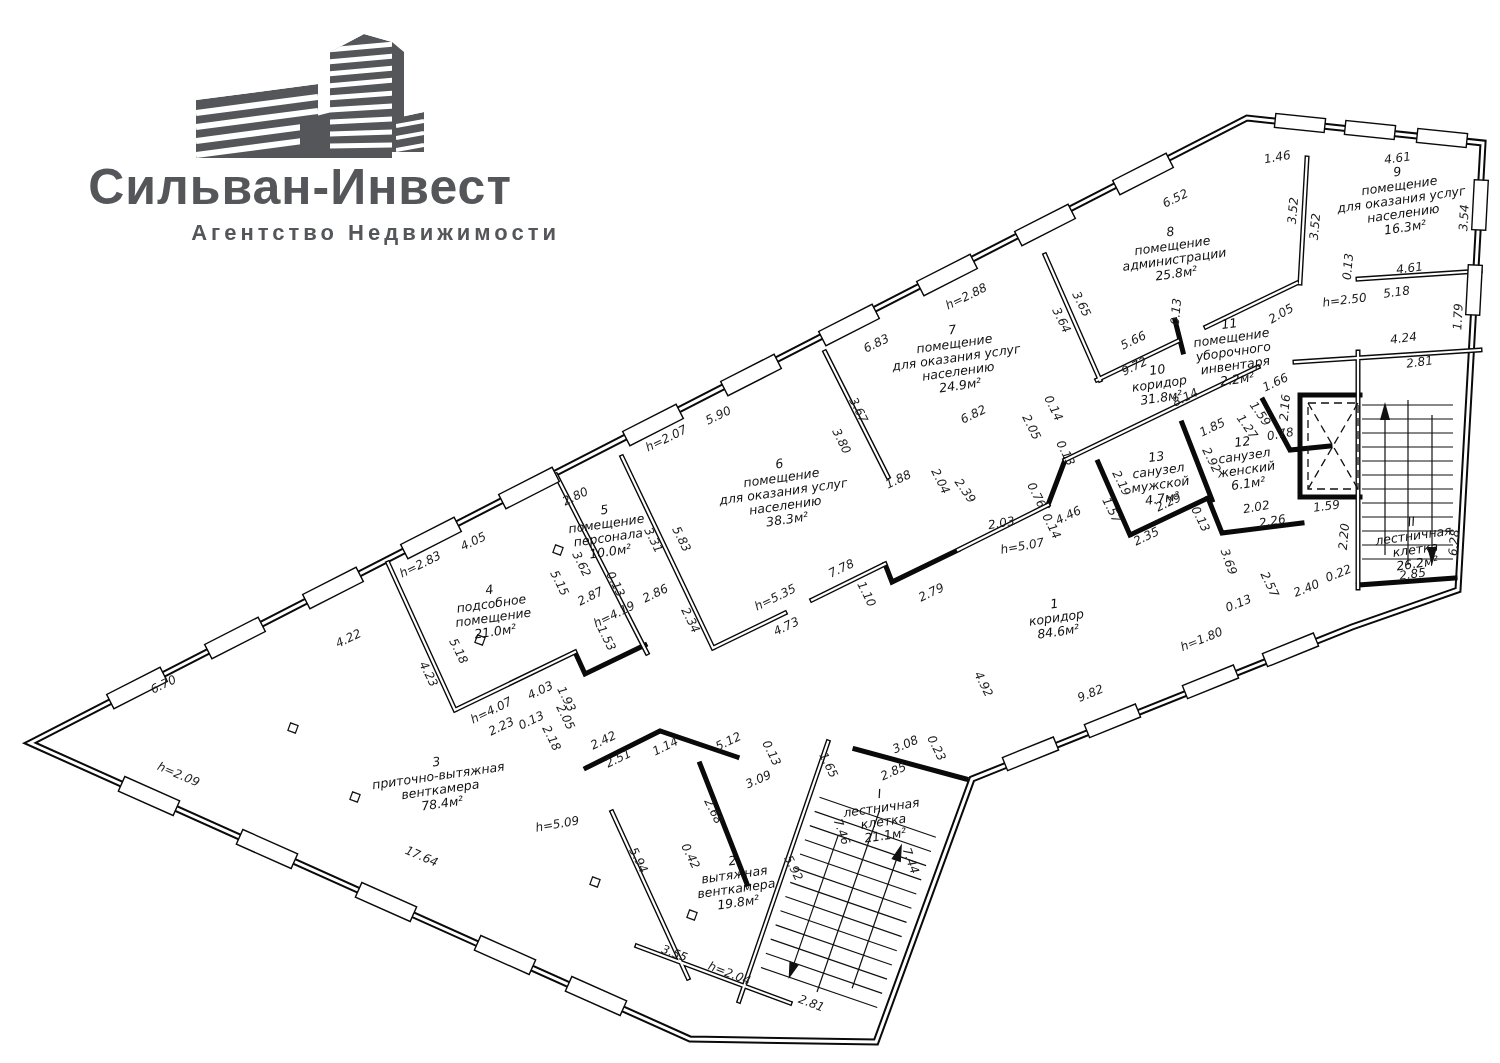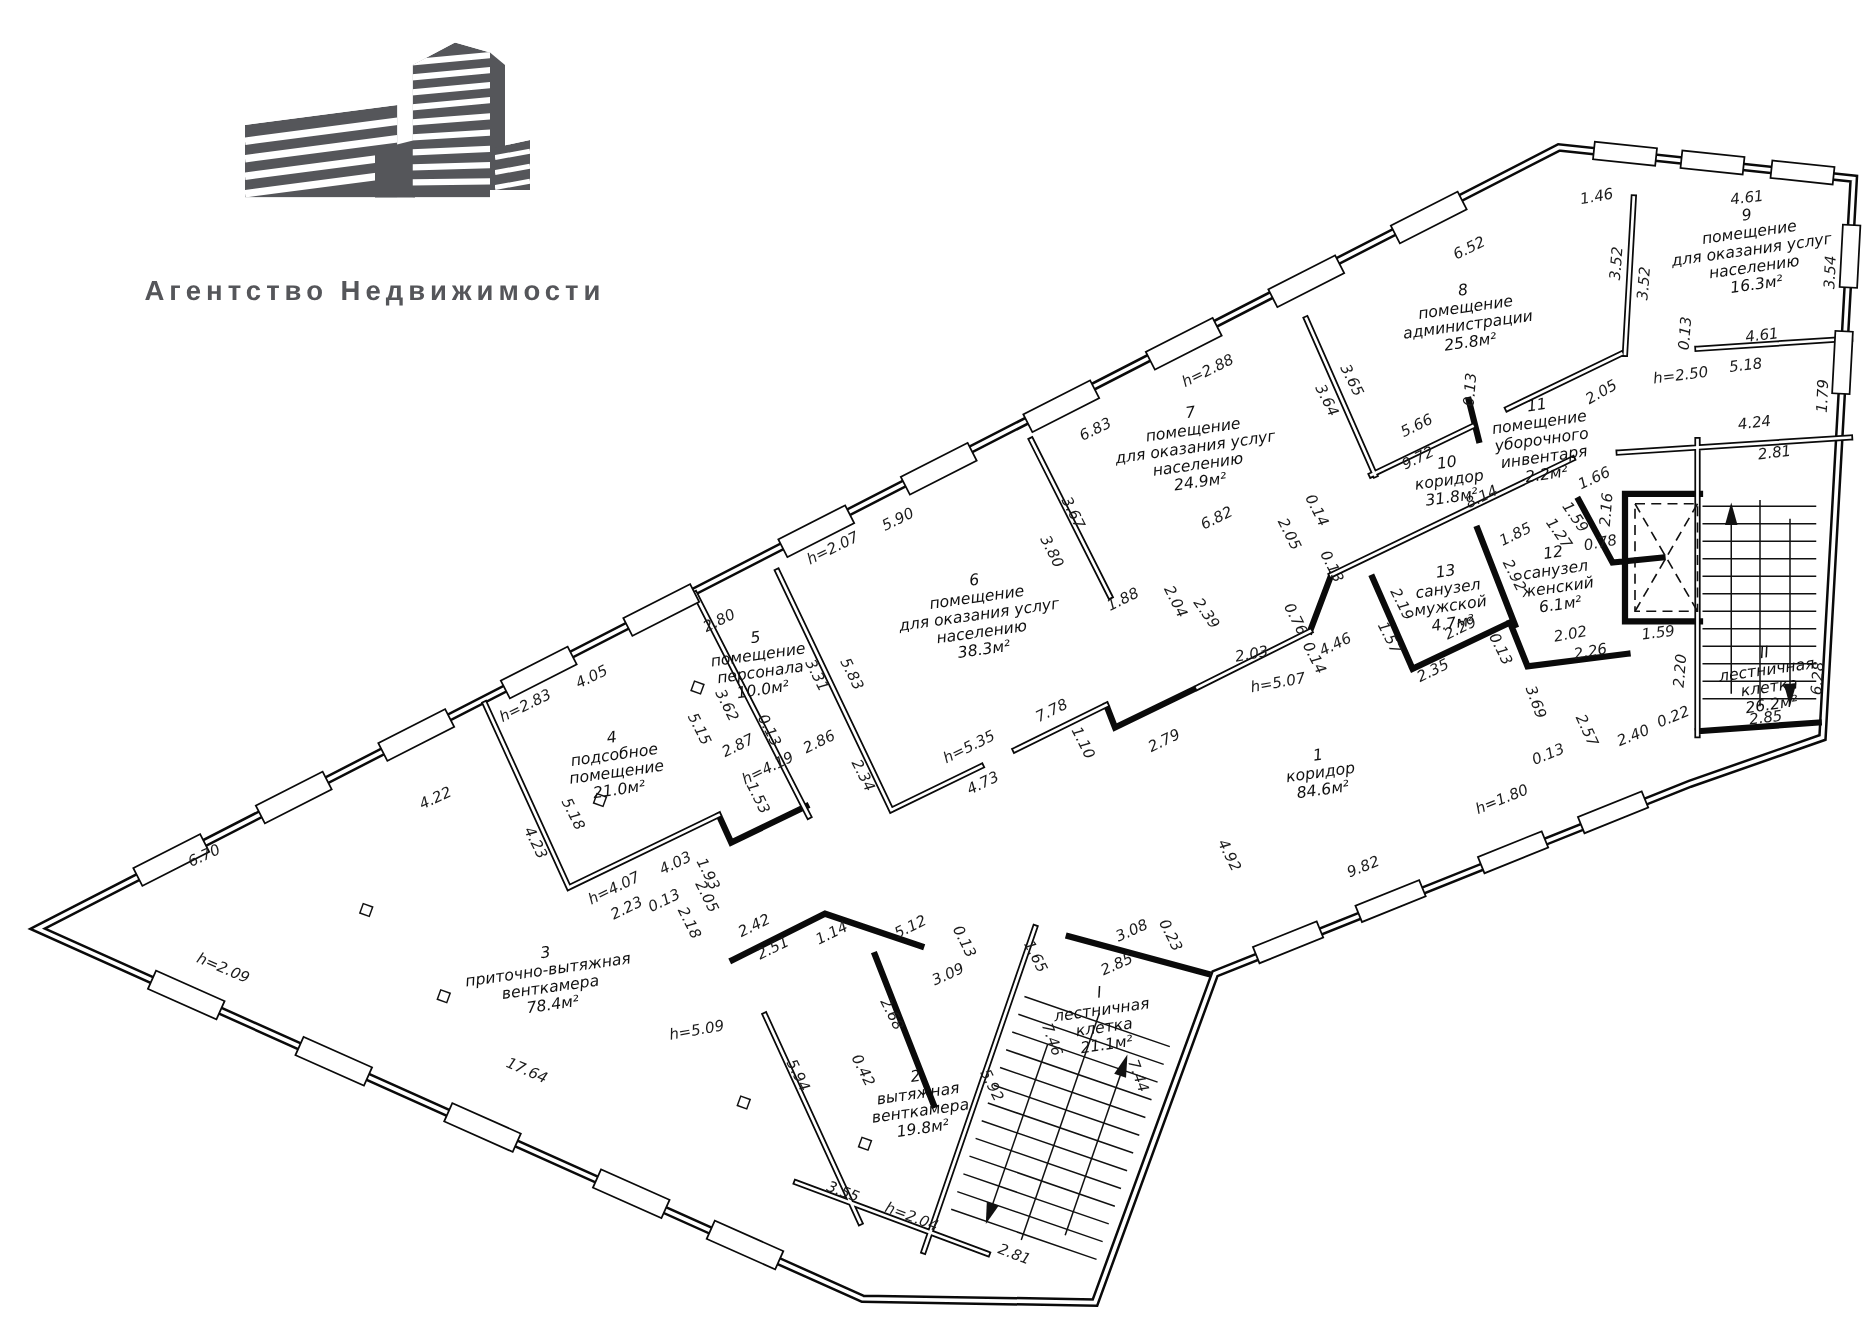--- a/index.html
+++ b/index.html
@@ -2,21 +2,21 @@
 <html><head>
 <meta charset="utf-8">
 <style>
   html,body{margin:0;padding:0;background:#ffffff;}
   body{width:1500px;height:1063px;position:relative;overflow:hidden;
        font-family:"Liberation Sans",sans-serif;}
   #stage{position:absolute;left:0;top:0;width:1500px;height:1063px;}
   svg{position:absolute;left:0;top:0;}
   .logo-title{position:absolute;left:40px;top:158px;width:520px;text-align:center;
       font-size:50px;font-weight:bold;color:#55565a;letter-spacing:1px;}
-  .logo-subtitle{position:absolute;left:40px;top:220px;width:520px;text-align:center;
+  .logo-subtitle{position:absolute;left:40px;top:220px;width:520px;text-align:right;
       font-size:22px;font-weight:bold;color:#55565a;letter-spacing:4px;}
   .dim{font:italic 12px "DejaVu Sans",sans-serif;fill:#1b1b1b;text-anchor:middle;}
   .room{font:italic 12.5px "DejaVu Sans",sans-serif;fill:#101010;text-anchor:middle;}
   .wall-out{fill:none;stroke:#0a0a0a;stroke-width:7;stroke-linejoin:miter;}
   .wall-out-in{fill:none;stroke:#ffffff;stroke-width:3;stroke-linejoin:miter;}
   .wall-in{fill:none;stroke:#0a0a0a;stroke-width:5;stroke-linecap:square;}
   .wall-in-in{fill:none;stroke:#ffffff;stroke-width:2.2;stroke-linecap:square;}
   .thin{fill:none;stroke:#111;stroke-width:1.2;}
   .win{fill:#ffffff;stroke:#0a0a0a;stroke-width:1.4;}
   .dash{fill:none;stroke:#111;stroke-width:1.3;stroke-dasharray:8 5;}
@@ -317,14 +317,15 @@
         <text class="room" transform="translate(1398 176) rotate(-8)"><tspan x="0" dy="0">9</tspan><tspan x="0" dy="14">помещение</tspan><tspan x="0" dy="14">для оказания услуг</tspan><tspan x="0" dy="14">населению</tspan><tspan x="0" dy="14">16.3м²</tspan></text>
         <text class="room" transform="translate(1158 374) rotate(-8)"><tspan x="0" dy="0">10</tspan><tspan x="0" dy="14">коридор</tspan><tspan x="0" dy="14">31.8м²</tspan></text>
         <text class="room" transform="translate(1230 328) rotate(-8)"><tspan x="0" dy="0">11</tspan><tspan x="0" dy="14">помещение</tspan><tspan x="0" dy="14">уборочного</tspan><tspan x="0" dy="14">инвентаря</tspan><tspan x="0" dy="14">2.2м²</tspan></text>
         <text class="room" transform="translate(1243 446) rotate(-8)"><tspan x="0" dy="0">12</tspan><tspan x="0" dy="14">санузел</tspan><tspan x="0" dy="14">женский</tspan><tspan x="0" dy="14">6.1м²</tspan></text>
         <text class="room" transform="translate(1157 461) rotate(-8)"><tspan x="0" dy="0">13</tspan><tspan x="0" dy="14">санузел</tspan><tspan x="0" dy="14">мужской</tspan><tspan x="0" dy="14">4.7м²</tspan></text>
         <text class="room" transform="translate(880 798) rotate(-8)"><tspan x="0" dy="0">I</tspan><tspan x="0" dy="14">лестничная</tspan><tspan x="0" dy="14">клетка</tspan><tspan x="0" dy="14">21.1м²</tspan></text>
         <text class="room" transform="translate(1412 526) rotate(-8)"><tspan x="0" dy="0">II</tspan><tspan x="0" dy="14">лестничная</tspan><tspan x="0" dy="14">клетка</tspan><tspan x="0" dy="14">26.2м²</tspan></text>
       </g>
   </svg>
 
+  <div class="logo-title">Сильван-Инвест</div>
   <div class="logo-subtitle">Агентство Недвижимости</div>
 </div>
 
 </body></html>

